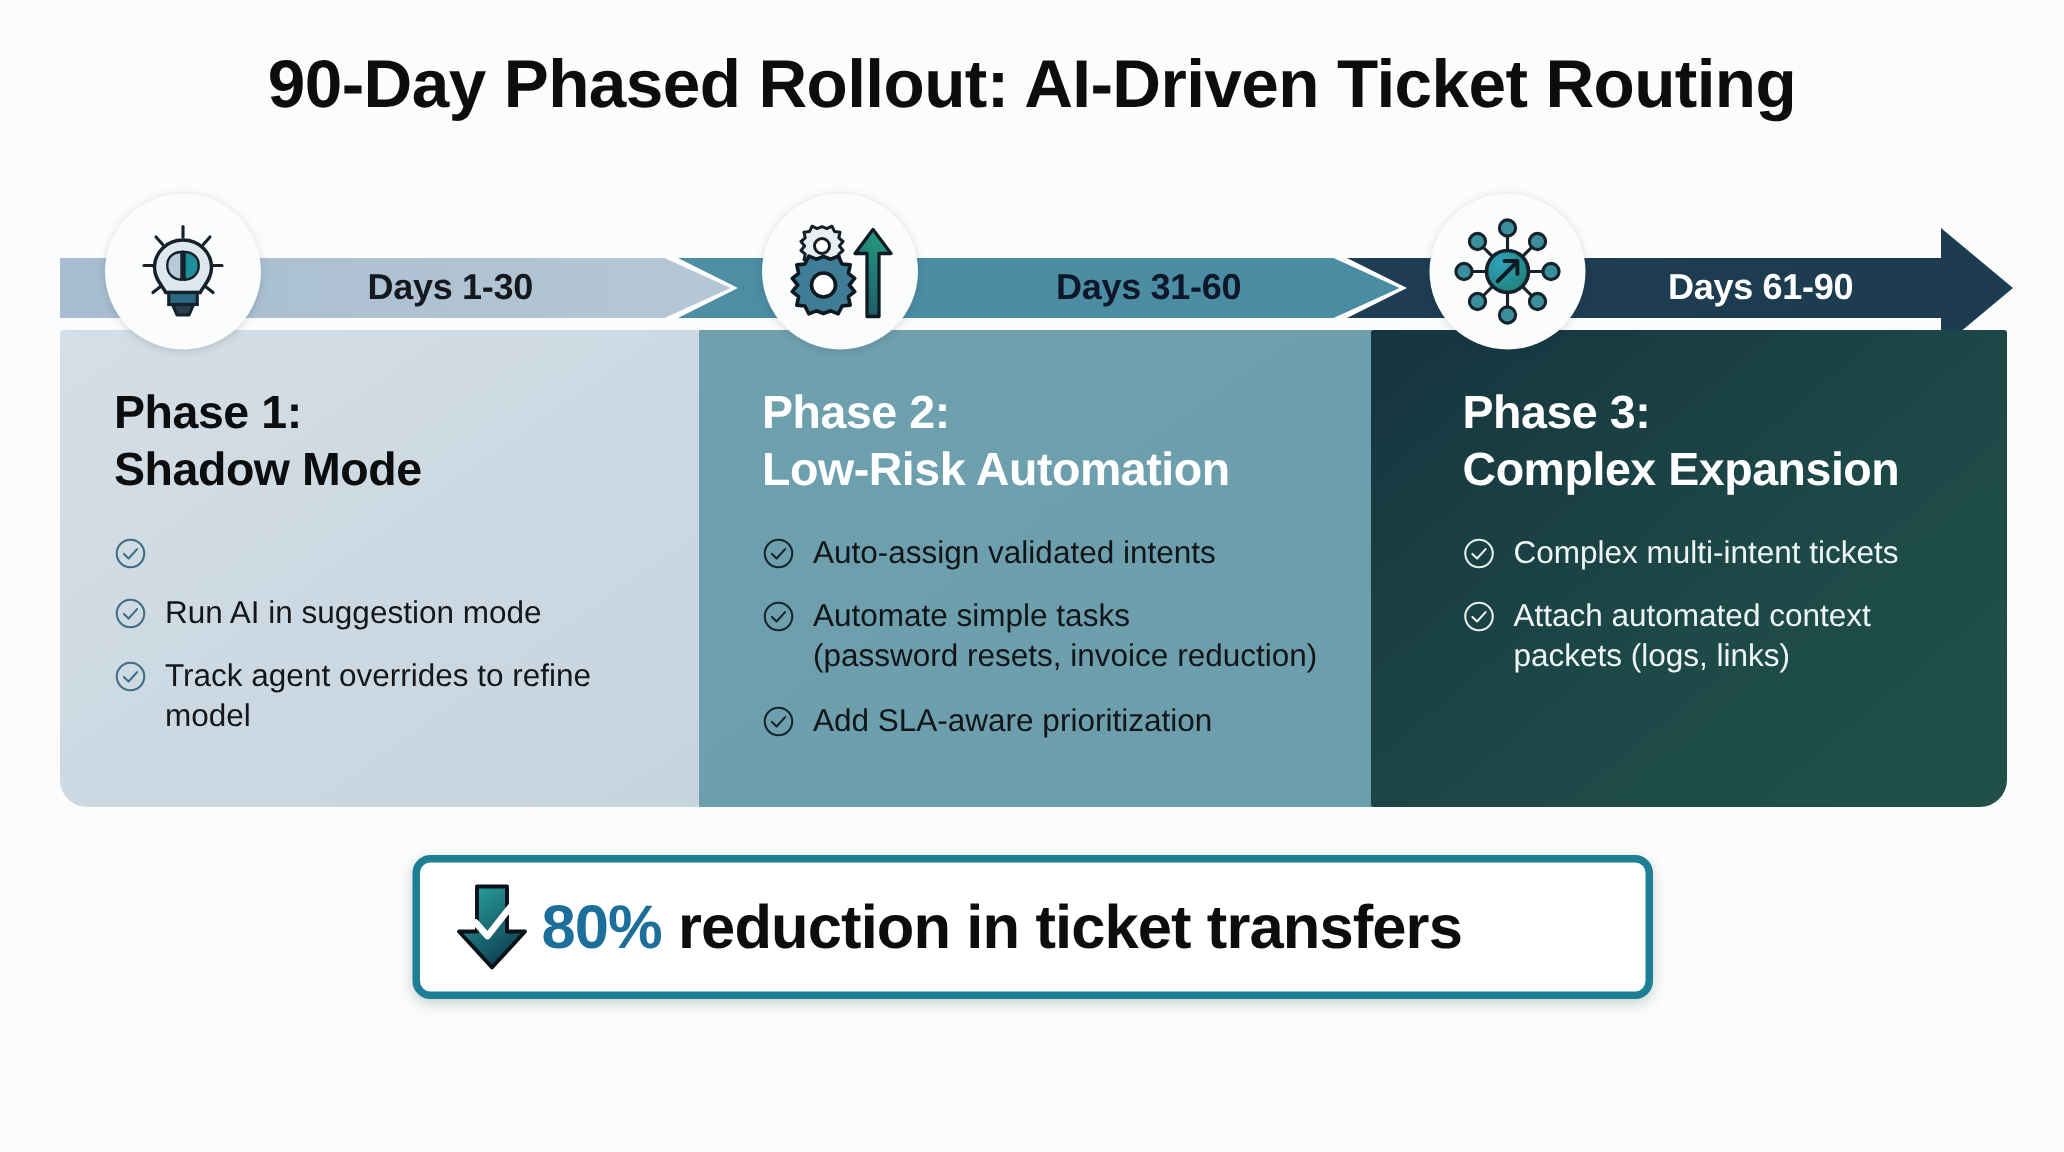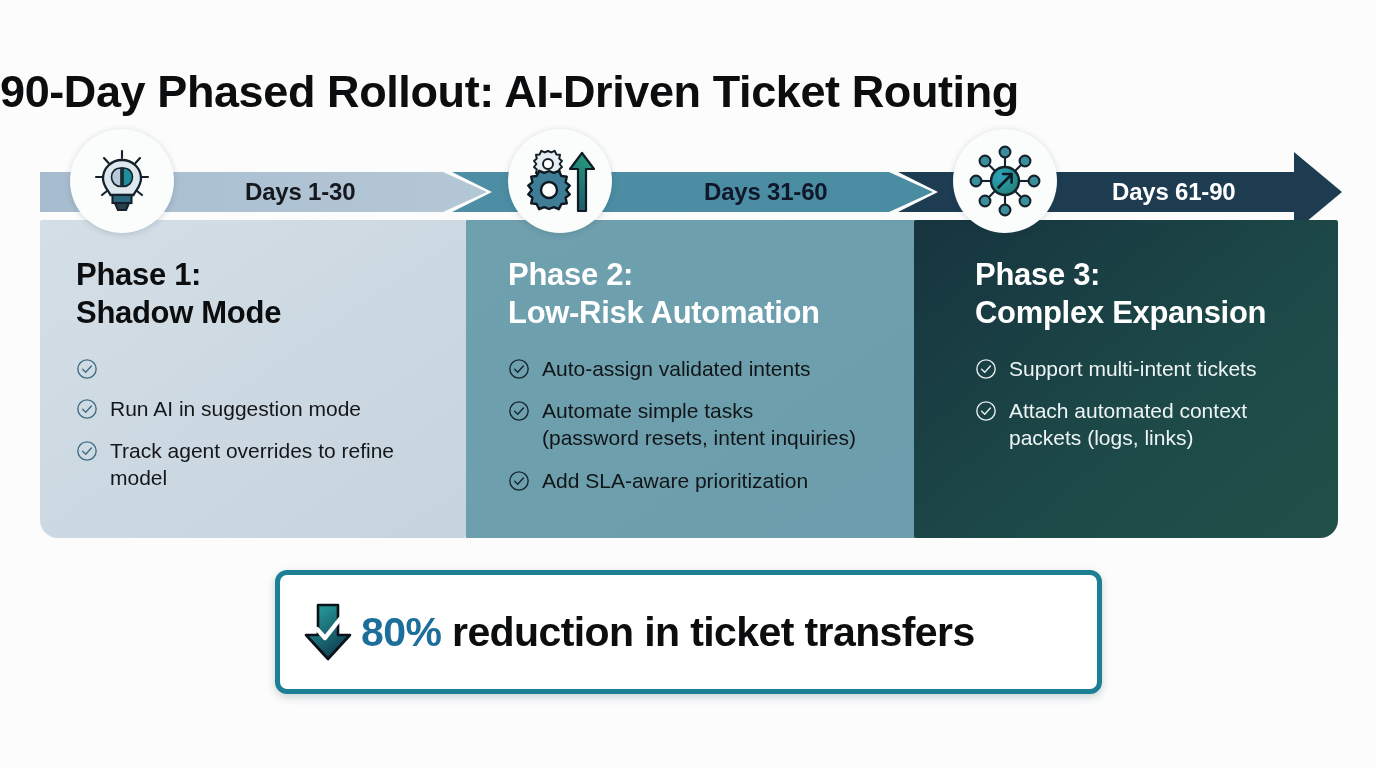--- a/index.html
+++ b/index.html
@@ -12,25 +12,25 @@
   #page {
     position: relative;
     width: 1376px; height: 768px;
     background: #fcfcfc;
   }
 
   
   #title {
     position: absolute;
     top: 30px; left: 0; width: 1376px;
+    text-align: center;
     font-size: 45px;
     font-weight: 700;
     letter-spacing: -0.4px;
     color: #0b0d0f;
-    margin-top: 36px;
   }
 
   
   #band-layer {
     position: absolute;
     left: 0; top: 0; width: 1376px; height: 768px;
     pointer-events: none;
   }
 
   .band-label {
@@ -117,21 +117,21 @@
     display: flex; align-items: center; justify-content: center;
   }
   #phase-icon-1 { left: 70px; }
   #phase-icon-2 { left: 508px; }
   #phase-icon-3 { left: 953px; }
 
   
   #callout {
     position: absolute;
     left: 275px; top: 570px;
-    width: 827px; height: 124px;
+    width: 827px; height: 96px;
     background: #ffffff;
     border: 5px solid #1d7f93;
     border-radius: 12px;
     box-shadow: 0 3px 9px rgba(20,60,70,0.22);
     display: flex;
     align-items: center;
     padding-left: 22px;
   }
   #callout-arrow { flex: 0 0 auto; width: 52px; height: 62px; margin-right: 7px; }
   #callout-text {
@@ -250,21 +250,21 @@
             <polyline points="7.2,12.3 10.6,15.6 16.8,8.8" fill="none" stroke="#17242c" stroke-width="1.5" stroke-linecap="round" stroke-linejoin="round"></polyline>
           </svg>
           <span class="btxt">Auto-assign validated intents</span>
         </li>
         <li class="bullet">
           <svg class="chk" viewBox="0 0 24 24">
             <circle cx="12" cy="12" r="10" fill="none" stroke="#17242c" stroke-width="1.5"></circle>
             <polyline points="7.2,12.3 10.6,15.6 16.8,8.8" fill="none" stroke="#17242c" stroke-width="1.5" stroke-linecap="round" stroke-linejoin="round"></polyline>
           </svg>
           <span class="btxt">Automate simple tasks
-(password resets, intent inquiries)</span>
+(password resets, invoice reduction)</span>
         </li>
         <li class="bullet">
           <svg class="chk" viewBox="0 0 24 24">
             <circle cx="12" cy="12" r="10" fill="none" stroke="#17242c" stroke-width="1.5"></circle>
             <polyline points="7.2,12.3 10.6,15.6 16.8,8.8" fill="none" stroke="#17242c" stroke-width="1.5" stroke-linecap="round" stroke-linejoin="round"></polyline>
           </svg>
           <span class="btxt">Add SLA-aware prioritization</span>
         </li>
       </ul>
     </div>
@@ -273,21 +273,21 @@
   <div class="panel" id="panel-3">
     <div class="panel-inner">
       <div class="phase-title">Phase 3:
 Complex Expansion</div>
       <ul class="bullets">
         <li class="bullet">
           <svg class="chk" viewBox="0 0 24 24">
             <circle cx="12" cy="12" r="10" fill="none" stroke="#e8f0f0" stroke-width="1.5"></circle>
             <polyline points="7.2,12.3 10.6,15.6 16.8,8.8" fill="none" stroke="#e8f0f0" stroke-width="1.5" stroke-linecap="round" stroke-linejoin="round"></polyline>
           </svg>
-          <span class="btxt">Support multi-intent tickets</span>
+          <span class="btxt">Complex multi-intent tickets</span>
         </li>
         <li class="bullet">
           <svg class="chk" viewBox="0 0 24 24">
             <circle cx="12" cy="12" r="10" fill="none" stroke="#e8f0f0" stroke-width="1.5"></circle>
             <polyline points="7.2,12.3 10.6,15.6 16.8,8.8" fill="none" stroke="#e8f0f0" stroke-width="1.5" stroke-linecap="round" stroke-linejoin="round"></polyline>
           </svg>
           <span class="btxt">Attach automated context
 packets (logs, links)</span>
         </li>
       </ul>

